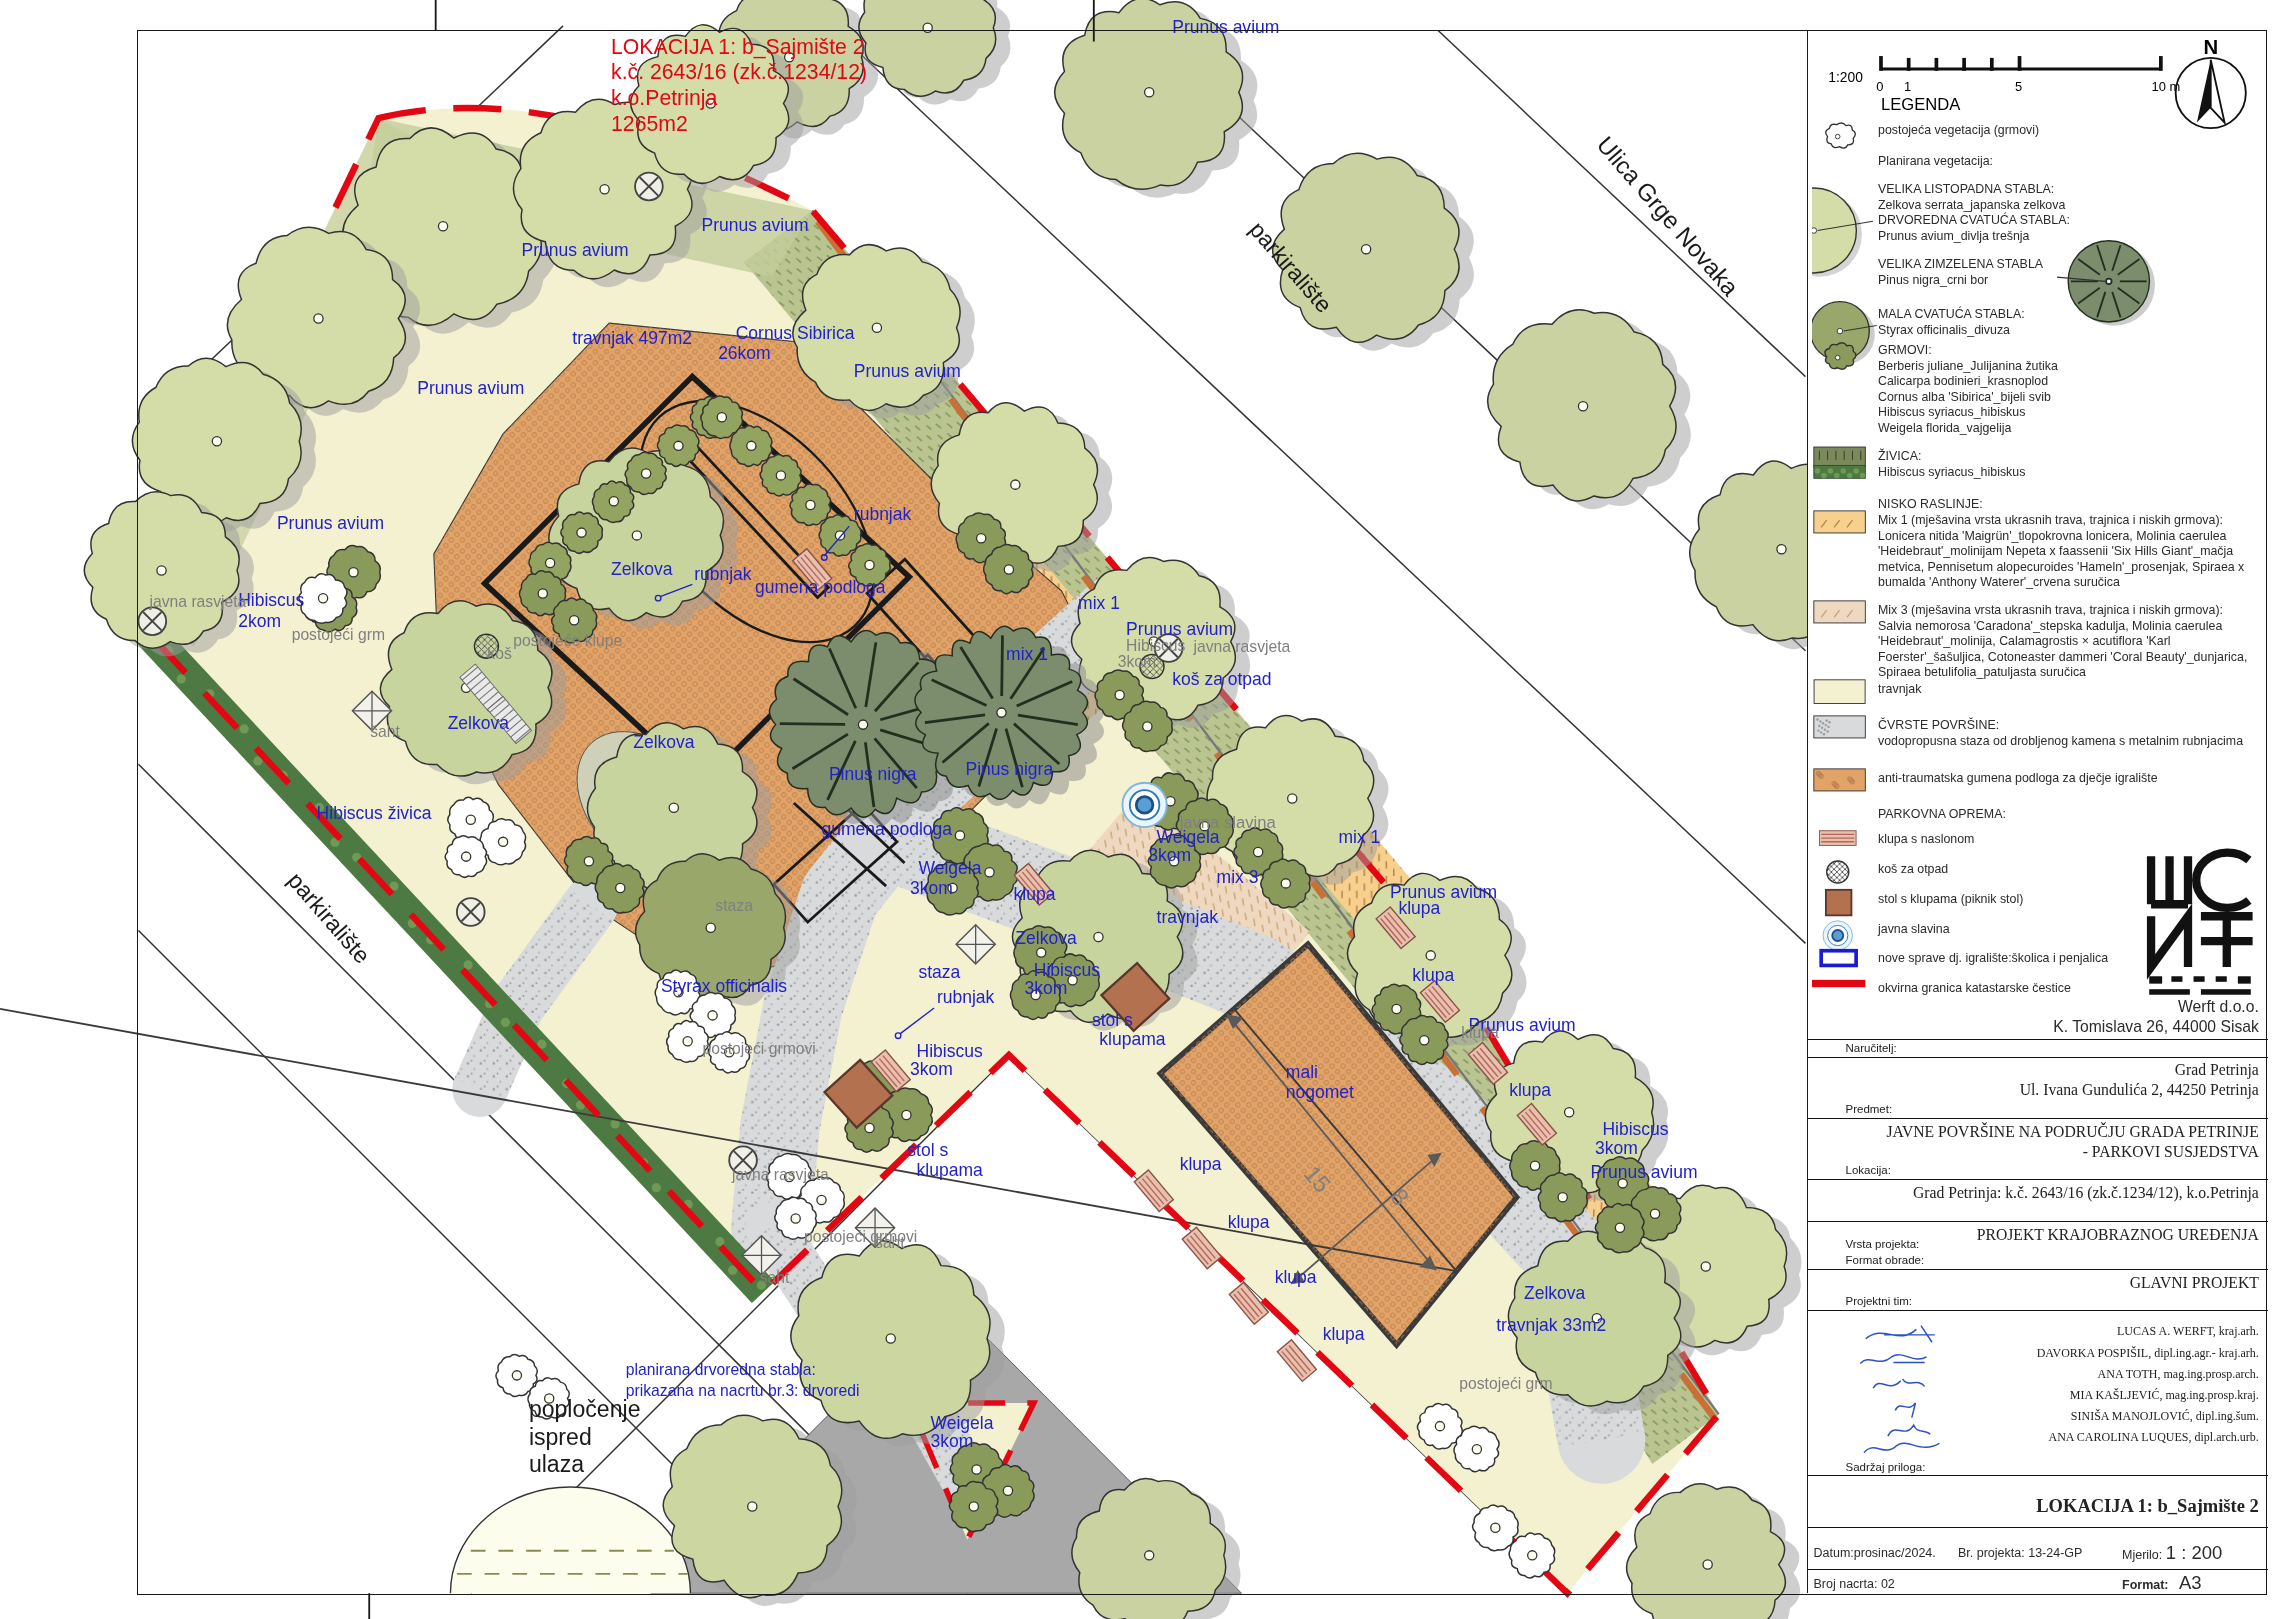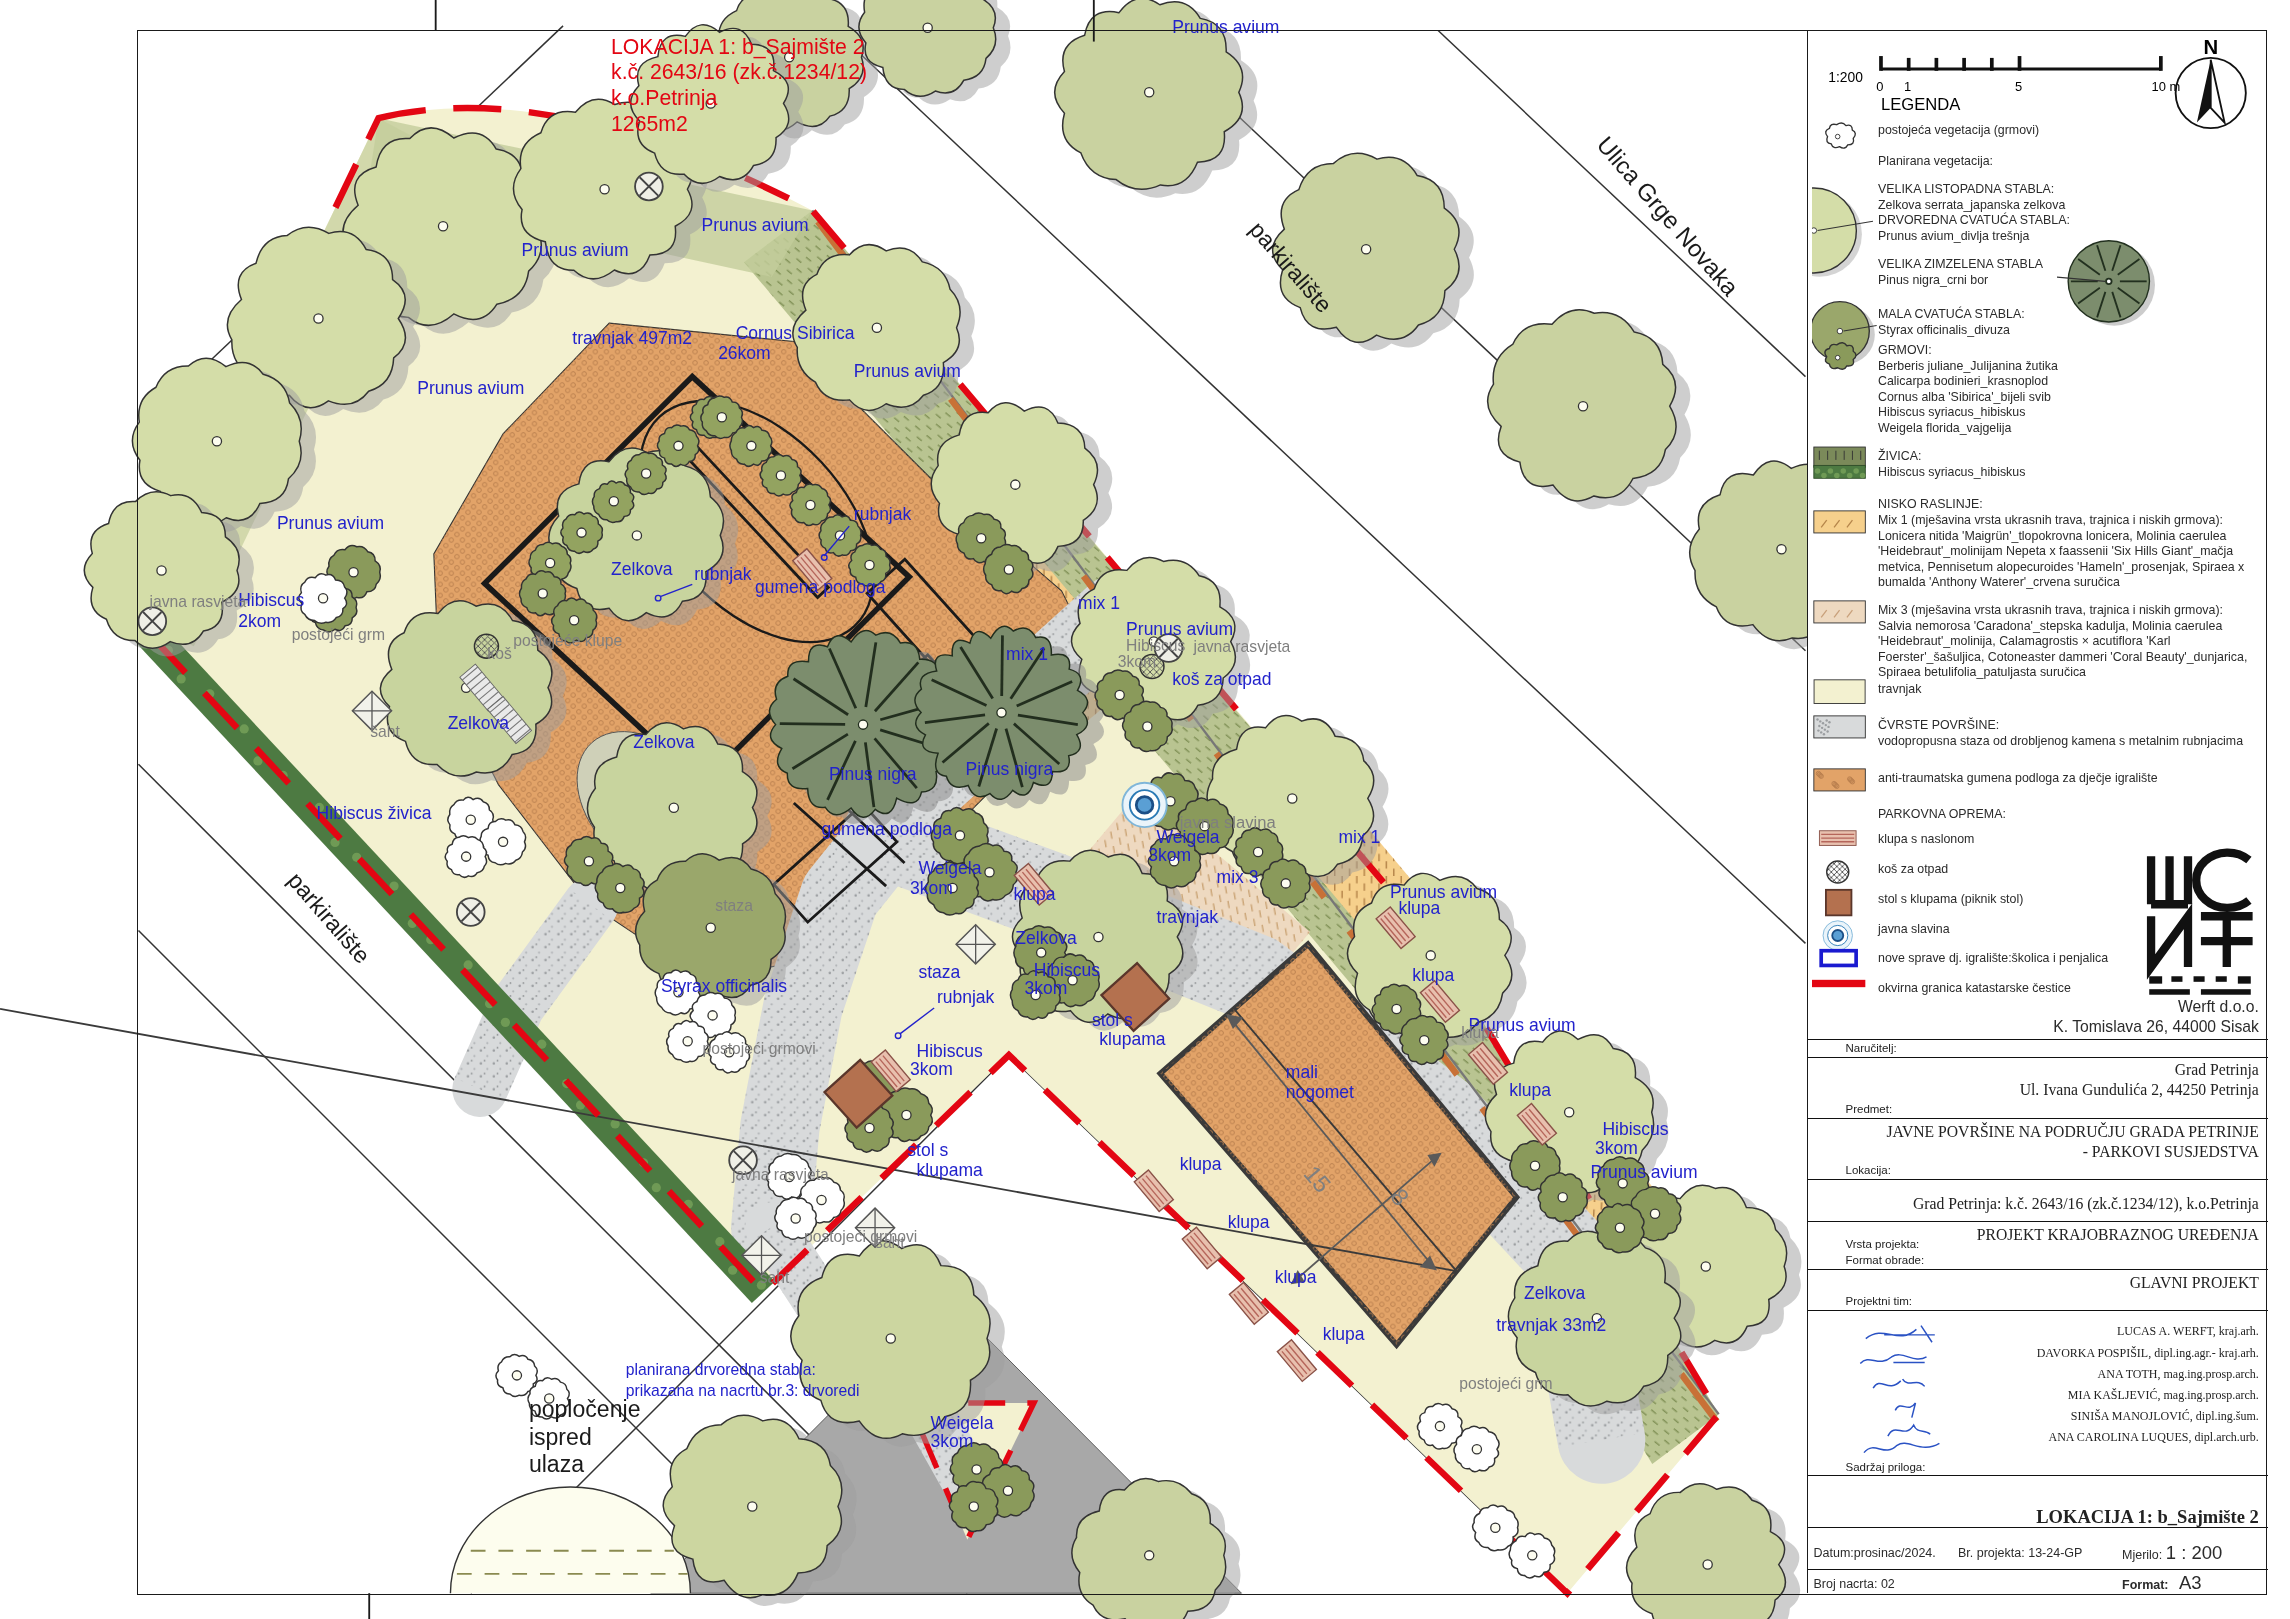--- a/index.html
+++ b/index.html
@@ -14,21 +14,21 @@
   .leg-item{position:absolute;left:0;width:460px;}
   .leg-lines{position:absolute;left:70px;top:0;}
   .leg-line{font-size:12.4px;line-height:15.5px;color:#2b2b2b;white-space:nowrap;}
   .leg-ic{position:absolute;left:3.7px;top:-3.7px;}
   .tb-label{position:absolute;left:5.5px;font-size:11.5px;color:#222;margin-left:32px;}
   .tb-val{position:absolute;right:9.2px;text-align:right;font-size:15.7px;color:#222;white-space:nowrap;font-family:Liberation Serif, serif;}
   .tb-rule{position:absolute;left:0;width:100%;border-top:1.8px solid #111;height:0;}
   .tb-rule.thin{border-top:0.9px solid #111;}
   .small{font-size:12px;}
   .big{font-size:18.5px;text-align:right;}
-  .bold{font-weight:bold;margin-top:11px;}
+  .bold{font-weight:bold;}
 </style>
 </head>
 <body>
 
 <div id="page">
   <svg id="plan-svg" width="2291" height="1620" viewBox="0 0 2482 1755">
       <defs>
  <pattern id="dots" width="12" height="12" patternUnits="userSpaceOnUse">
           <circle cx="3" cy="3" r="2.4" fill="none" stroke="#b97f4e" stroke-width="1"></circle>
           <circle cx="9" cy="9" r="2.4" fill="none" stroke="#b97f4e" stroke-width="1"></circle>
@@ -1043,21 +1043,21 @@
       <div class="tb-rule" style="top:1191px"></div>
       <div class="tb-val" style="top:1196px">PROJEKT KRAJOBRAZNOG UREĐENJA</div>
       <div class="tb-label" style="top:1224px">Format obrade:</div>
       <div class="tb-rule" style="top:1239px"></div>
       <div class="tb-val" style="top:1244px">GLAVNI PROJEKT</div>
       <div class="tb-label" style="top:1265px">Projektni tim:</div>
       <div class="tb-rule" style="top:1280px"></div>
       <div class="tb-val small" style="top:1294px">LUCAS A. WERFT,  kraj.arh.</div>
       <div class="tb-val small" style="top:1316px">DAVORKA POSPIŠIL, dipl.ing.agr.- kraj.arh.</div>
       <div class="tb-val small" style="top:1337px">ANA TOTH, mag.ing.prosp.arch.</div>
-      <div class="tb-val small" style="top:1358px">MIA KAŠLJEVIĆ, mag.ing.prosp.arch.</div>
+      <div class="tb-val small" style="top:1358px">MIA KAŠLJEVIĆ, mag.ing.prosp.kraj.</div>
       <div class="tb-val small" style="top:1379px">SINIŠA MANOJLOVIĆ, dipl.ing.šum.</div>
       <div class="tb-val small" style="top:1400px">ANA CAROLINA LUQUES, dipl.arch.urb.</div>
       <svg width="148" height="138" style="position:absolute;left:39px;top:1292px" viewBox="0 0 160 150">
         <g stroke="#2a52c4" fill="none" stroke-width="1.6">
           <path d="M20,18 C40,2 55,26 75,8 M40,14 L95,14 M80,4 L92,22"></path>
           <path d="M14,45 C24,34 34,50 48,38 C60,30 72,46 86,38 M50,44 L84,44"></path>
           <path d="M28,72 C36,58 44,78 58,64 M60,62 C66,72 76,60 84,70"></path>
           <path d="M52,96 C58,84 66,100 74,88 L70,104"></path>
           <path d="M44,124 C52,108 62,128 72,112 C76,122 84,116 90,122"></path>
           <path d="M18,142 C30,128 40,148 54,134 C66,126 80,144 100,132"></path>

